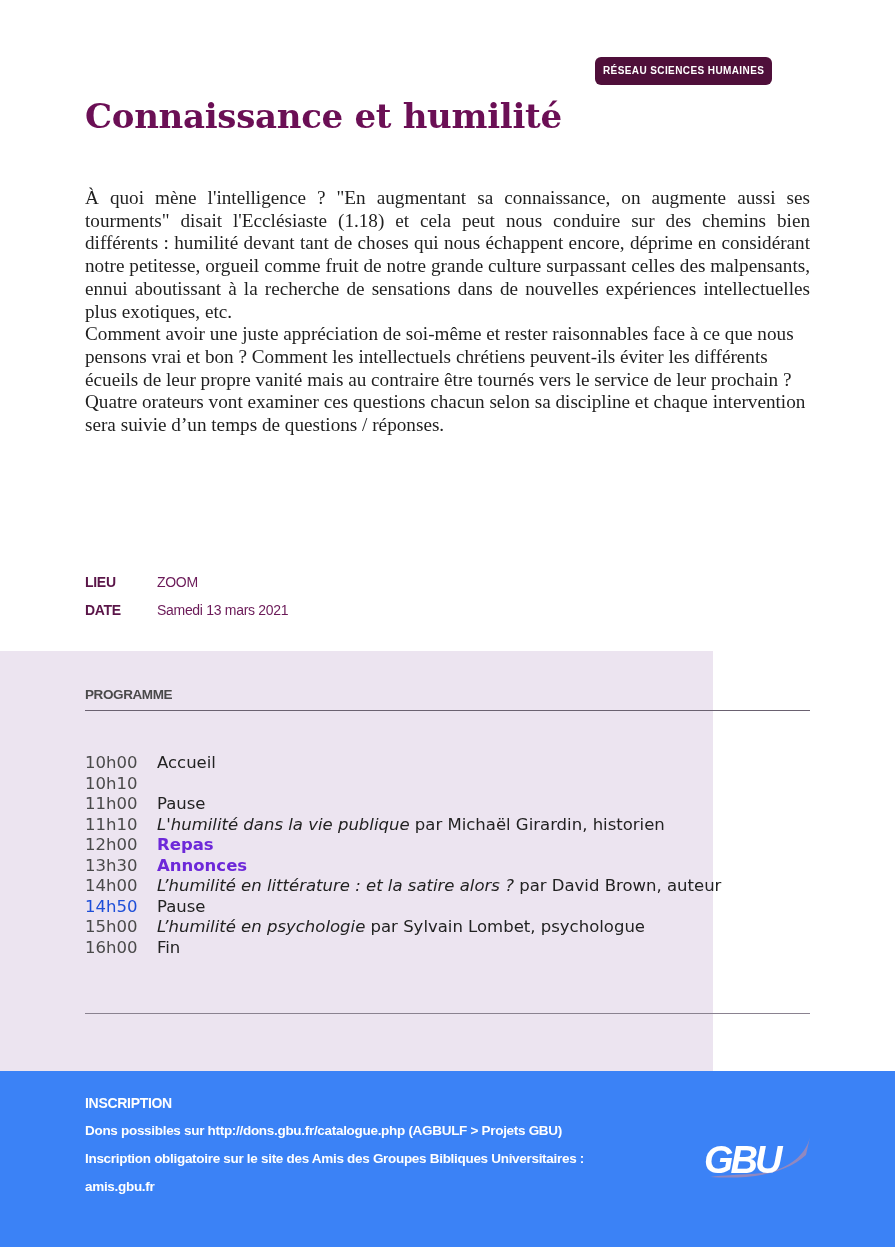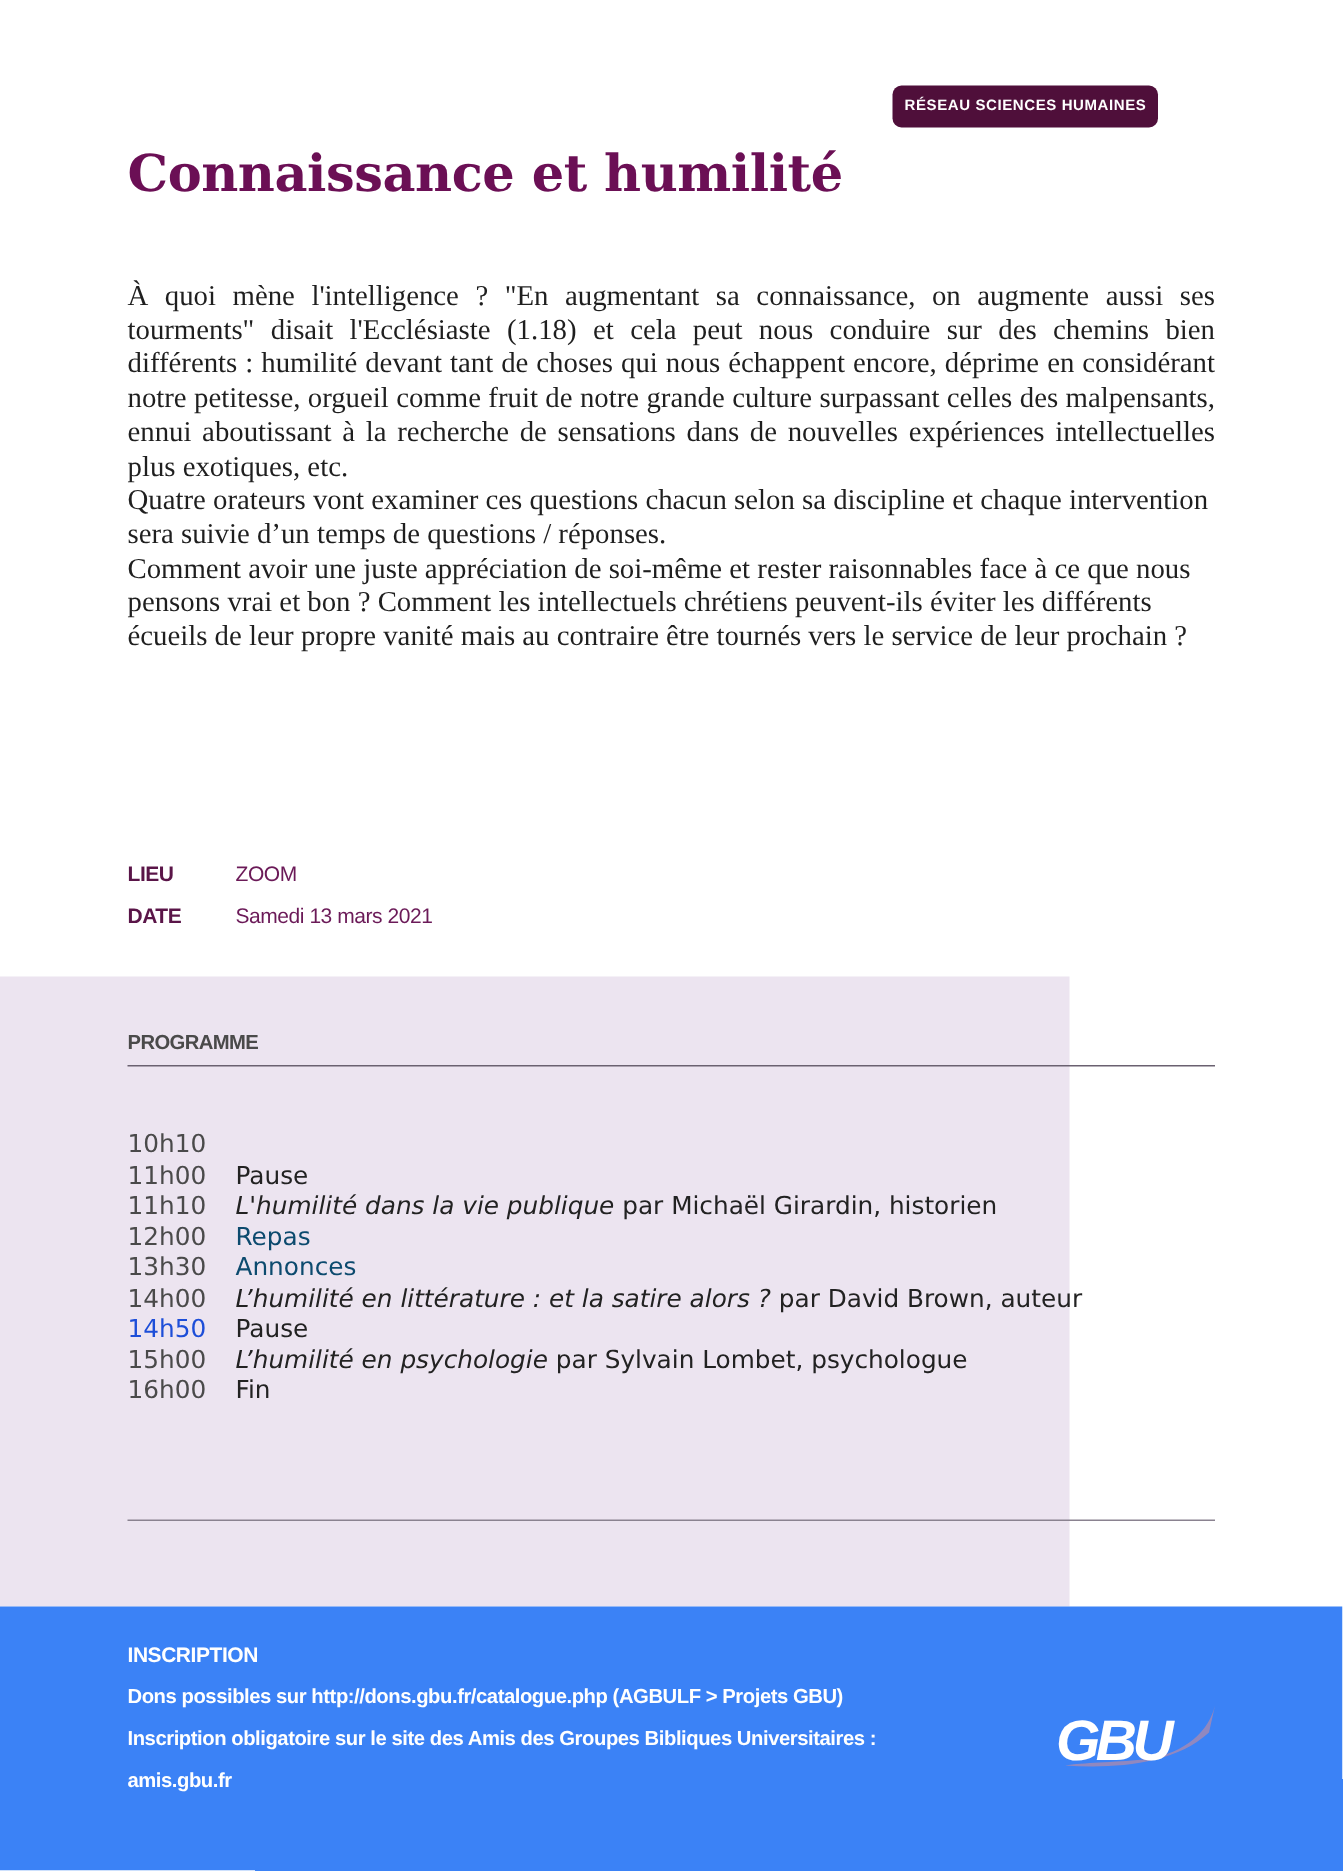--- a/index.html
+++ b/index.html
@@ -42,59 +42,63 @@
       font-family: "Liberation Sans", sans-serif; font-weight: bold; font-size: 13.5px;
       color: #4a4a4a; letter-spacing: -0.4px;
     }
     .rule-top { position: absolute; left: 85px; top: 59px; width: 725px; height: 1px; background: #6a6170; }
     .rule-bottom { position: absolute; left: 85px; top: 362px; width: 725px; height: 1px; background: #8a8290; }
     .program-list { position: absolute; left: 85px; top: 102px; font-family: "DejaVu Sans", sans-serif; font-size: 16.5px; }
     .program-item { display: flex; height: 20.5px; line-height: 20.5px; white-space: nowrap; }
     .program-time { width: 72px; color: #4a4a4a; }
     .program-desc { color: #222; }
     .program-desc em { font-style: italic; }
-    .program-item.muted .program-desc { color: #0c4a6e; }
+    .program-item.muted .program-desc { color: #6d28d9; font-weight: bold; }
     .program-item.strong .program-time { color: #1d4ed8; }
 
     .footer {
       position: absolute; left: 0; top: 1071px; width: 895px; height: 176px;
       background: #3b82f6;
     }
     .footer-text { position: absolute; left: 85px; top: 22px; font-family: "Liberation Sans", sans-serif; color: #ffffff; }
     .footer-heading { font-weight: bold; font-size: 14px; height: 28px; line-height: 20px; letter-spacing: -0.3px; }
     .footer-line { font-weight: bold; font-size: 13.5px; height: 28px; line-height: 20px; letter-spacing: -0.3px; }
     .logo { position: absolute; left: 702px; top: 62px; width: 112px; height: 48px; }
   </style>
 </head>
 <body>
 
 <div class="badge">RÉSEAU SCIENCES HUMAINES</div>
 <h1 class="title">Connaissance et humilité</h1>
 
 <div class="intro">
   <p class="just">À quoi mène l'intelligence ? "En augmentant sa connaissance, on augmente aussi ses tourments" disait l'Ecclésiaste (1.18) et cela peut nous conduire sur des chemins bien différents : humilité devant tant de choses qui nous échappent encore, déprime en considérant notre petitesse, orgueil comme fruit de notre grande culture surpassant celles des malpensants, ennui aboutissant à la recherche de sensations dans de nouvelles expériences intellectuelles plus exotiques, etc.</p>
+  <p>Comment avoir une juste appréciation de soi-même et rester raisonnables face à ce que nous pensons vrai et bon ? Comment les intellectuels chrétiens peuvent-ils éviter les différents écueils de leur propre vanité mais au contraire être tournés vers le service de leur prochain ?</p>
   <p>Quatre orateurs vont examiner ces questions chacun selon sa discipline et chaque intervention sera suivie d’un temps de questions / réponses.</p>
-  <p>Comment avoir une juste appréciation de soi-même et rester raisonnables face à ce que nous pensons vrai et bon ? Comment les intellectuels chrétiens peuvent-ils éviter les différents écueils de leur propre vanité mais au contraire être tournés vers le service de leur prochain ?</p>
 </div>
 
 <div class="meta">
   <div class="meta-row">
     <span class="meta-label">LIEU</span>
     <span class="meta-value">ZOOM</span>
   </div>
   <div class="meta-row">
     <span class="meta-label">DATE</span>
     <span class="meta-value">Samedi 13 mars 2021</span>
   </div>
 </div>
 
 <section class="program-section">
   <div class="program-heading">PROGRAMME</div>
   <div class="rule-top"></div>
   <div class="program-list" id="program-list">
+      <div class="program-item">
+        <span class="program-time">10h00</span>
+        <span class="program-desc"><span>Accueil</span></span>
+      </div>
       <div class="program-item">
         <span class="program-time">10h10</span>
       </div>
       <div class="program-item">
         <span class="program-time">11h00</span>
         <span class="program-desc"><span>Pause</span></span>
       </div>
       <div class="program-item">
         <span class="program-time">11h10</span>
         <span class="program-desc"><em>L'humilité dans la vie publique</em><span> par Michaël Girardin, historien</span></span>

